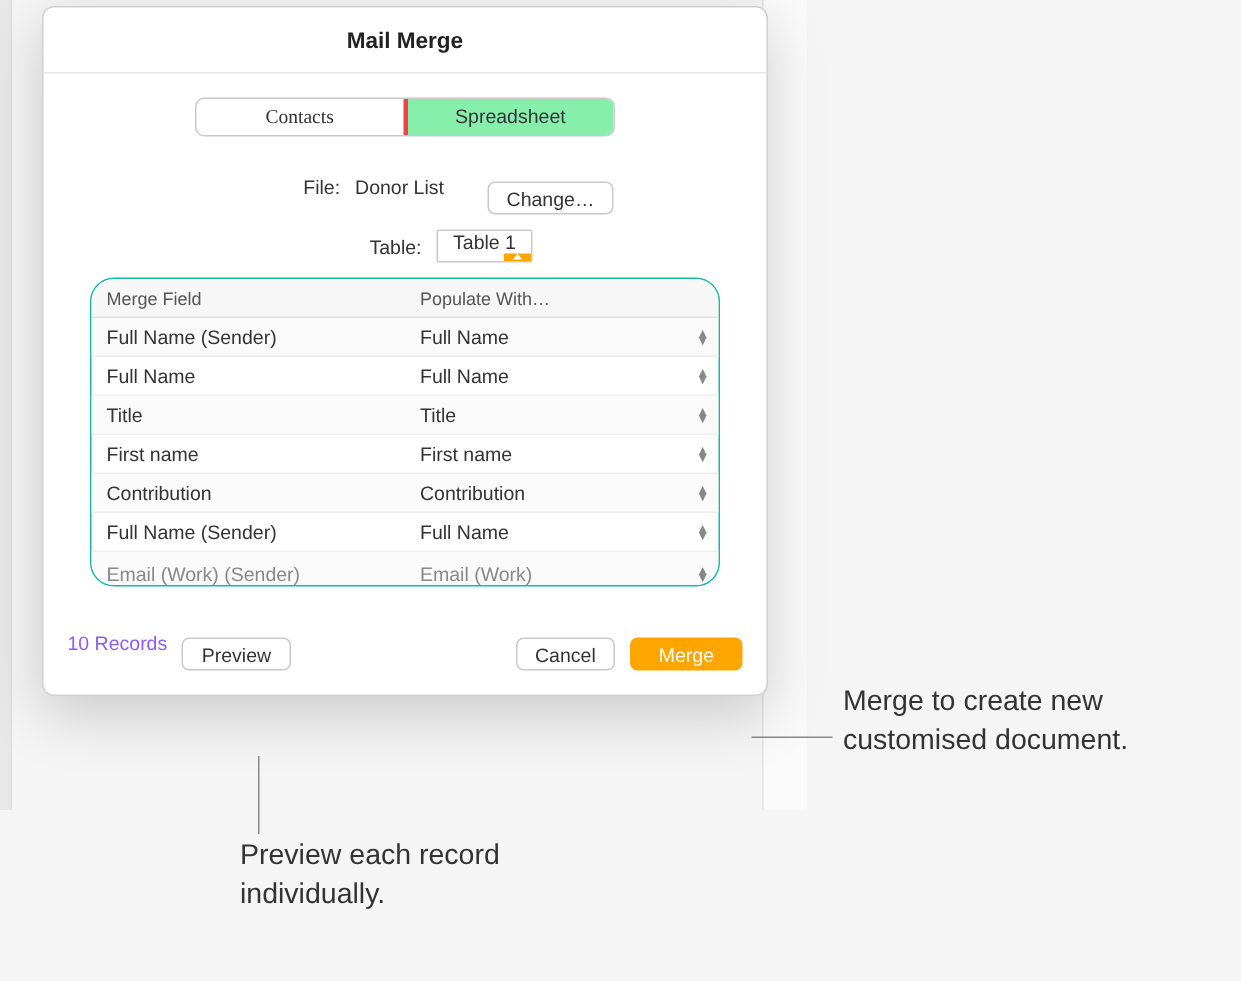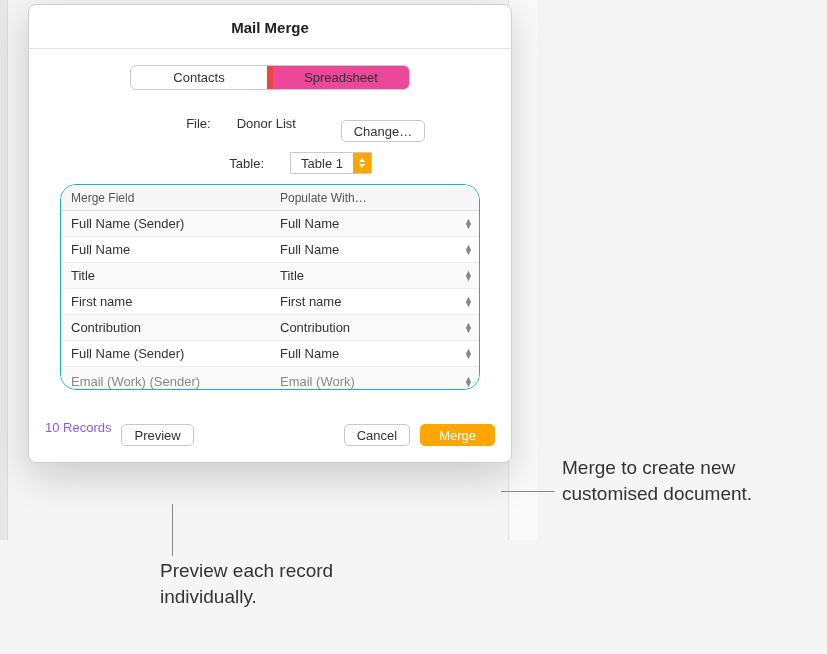--- a/index.html
+++ b/index.html
@@ -65,31 +65,32 @@
     background: #fff;
   }
   .segmented > div {
     flex: 1;
     text-align: center;
     padding: 4px 0;
     font-size: 13px;
     cursor: pointer;
   }
   .segmented > div.selected {
-    background: #ec4899;
+    background: #86efac;
     font-weight: 500;
   }
   .segmented > div:first-child {
-    border-right: 6px solid #ef4444;
+    border-right: 3px solid #ef4444;
+    font-family: Liberation Serif, serif;
   }
   .cfg-row {
     display: flex;
     align-items: center;
     justify-content: center;
-    gap: 26px;
+    gap: 10px;
     margin-bottom: 10px;
     font-size: 13px;
     padding-left: 32px;
   }
   .cfg-label {
     width: 64px;
     text-align: right;
     color: #333;
   }
   .cfg-val {
@@ -104,27 +105,28 @@
     border: 1px solid #c9c9c9;
     border-radius: 5px;
     background: #fff;
     font-size: 13px;
     cursor: pointer;
     height: 22px;
     margin-top: 16px;
   }
   .popup {
     display: inline-flex;
-    align-items: center;
+    align-items: flex-end;
     border: 1px solid #c9c9c9;
     border-radius: 1px;
     background: #fff;
     height: 22px;
     overflow: hidden;
     cursor: pointer;
+    flex-direction: column;
   }
   .popup .pop-text {
     padding: 0 10px;
   }
   .popup .arrows {
     width: 18px;
     height: 100%;
     background: #ffa500;
     display: flex;
     flex-direction: column;

